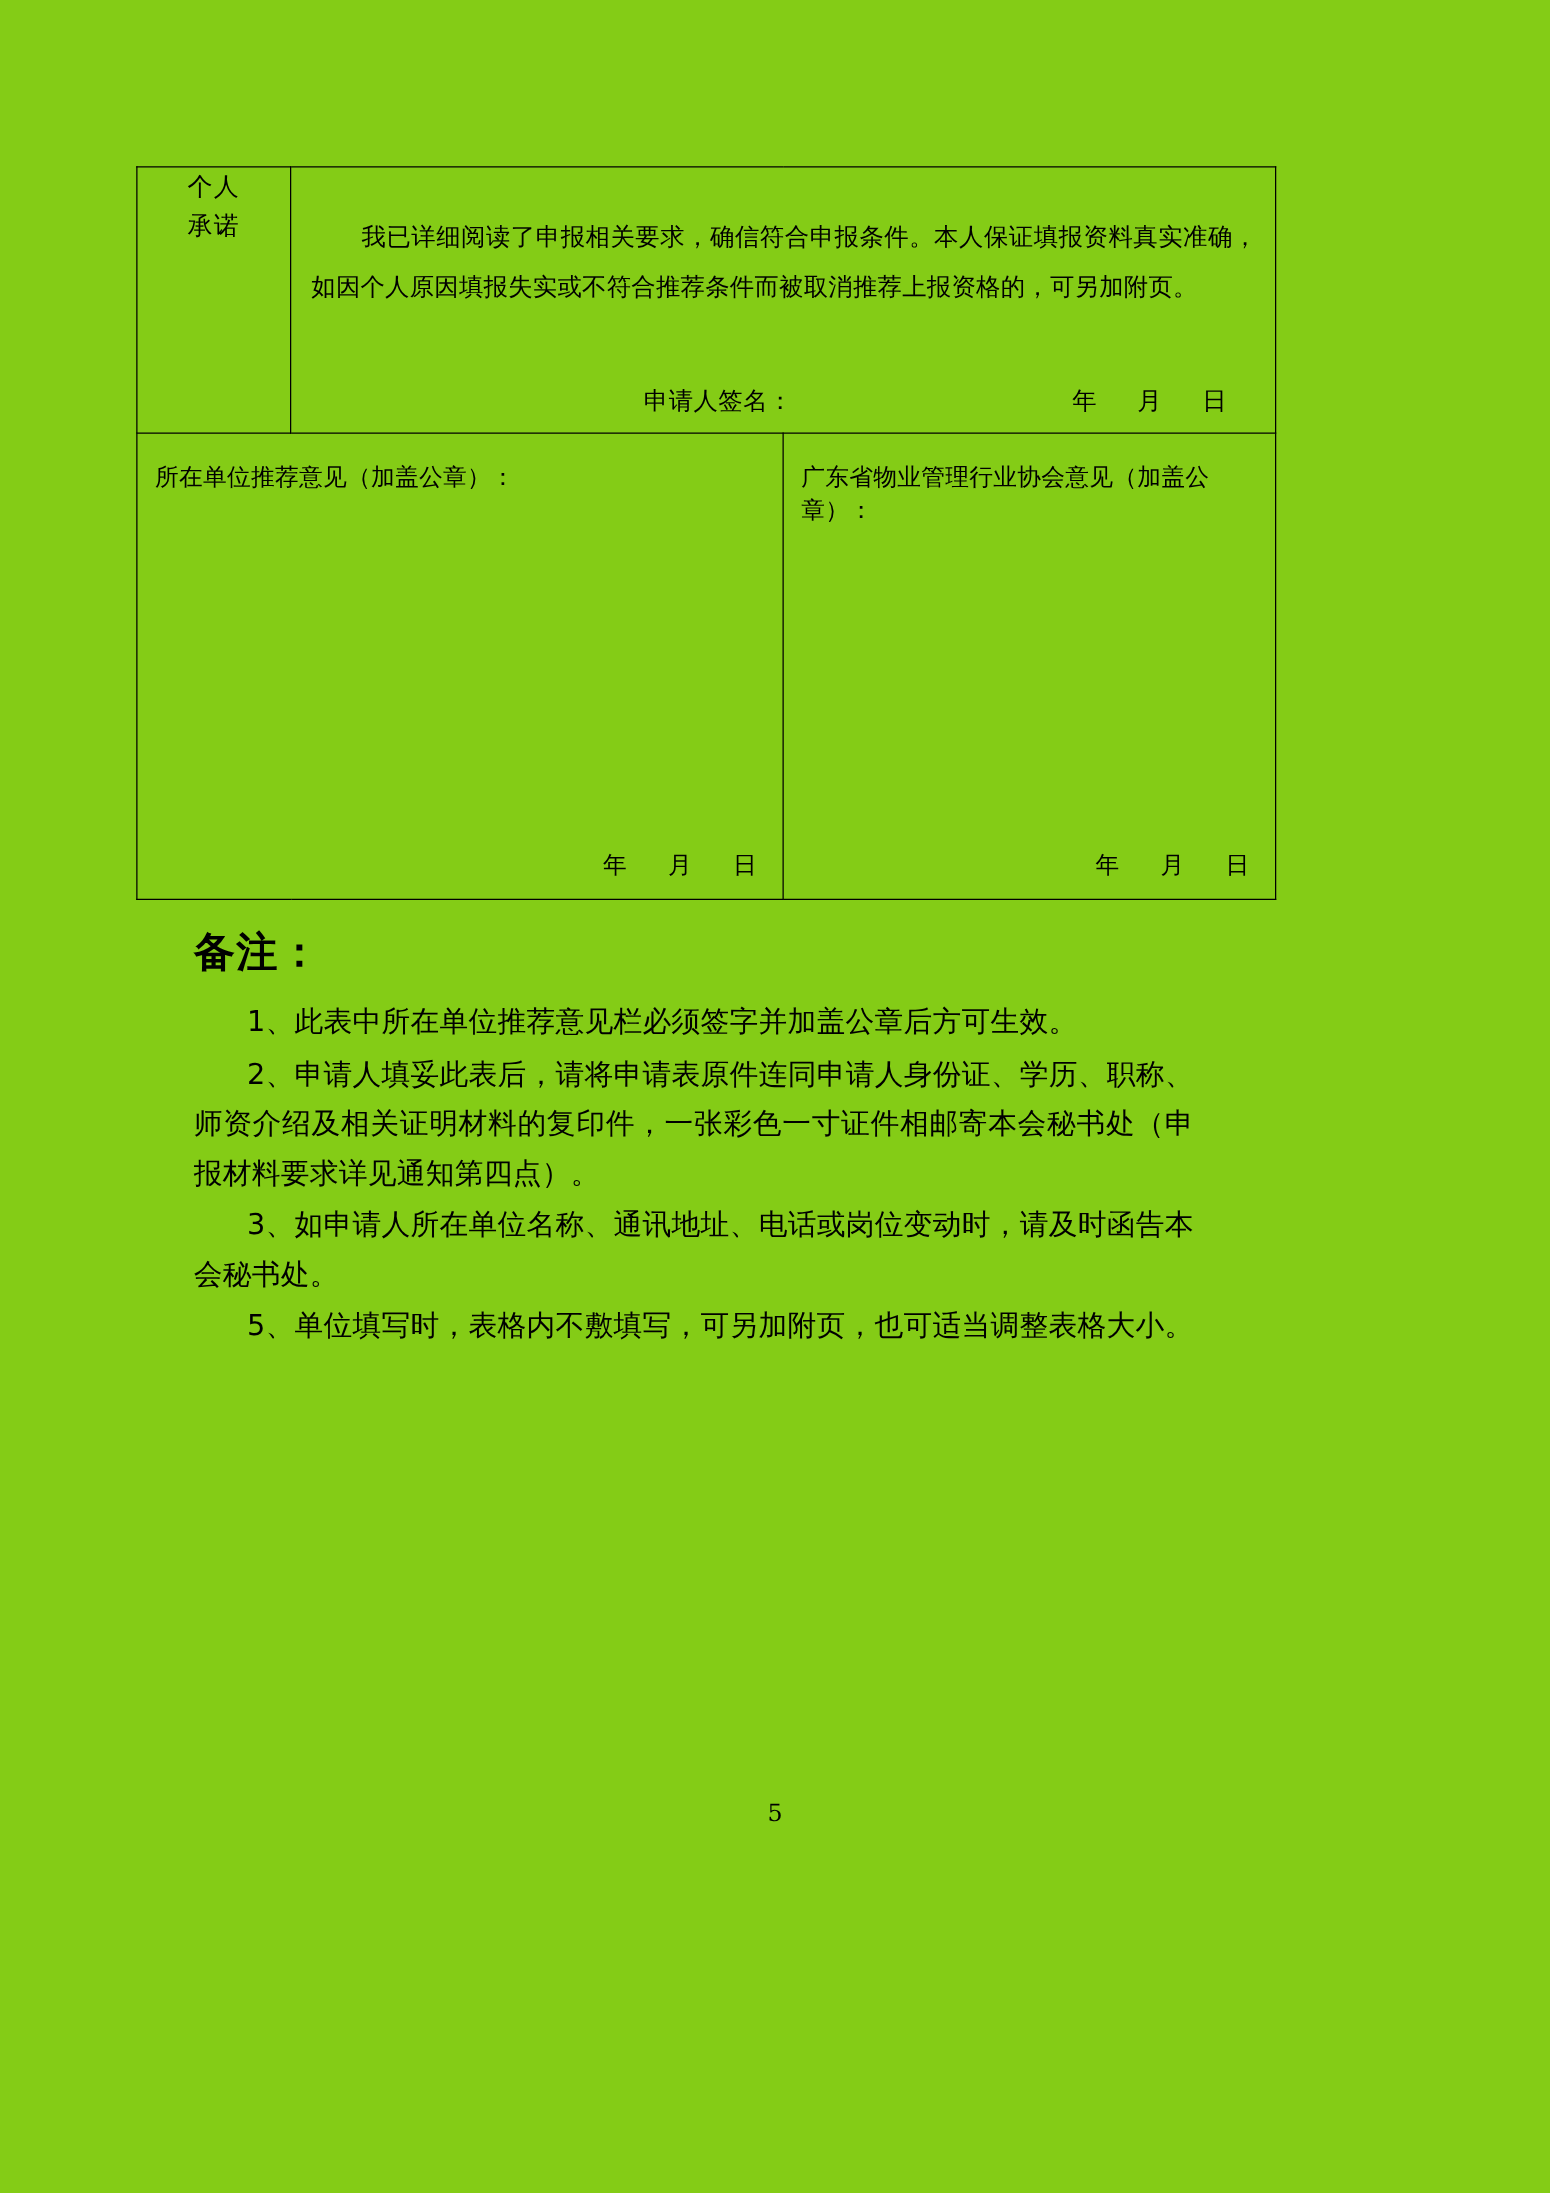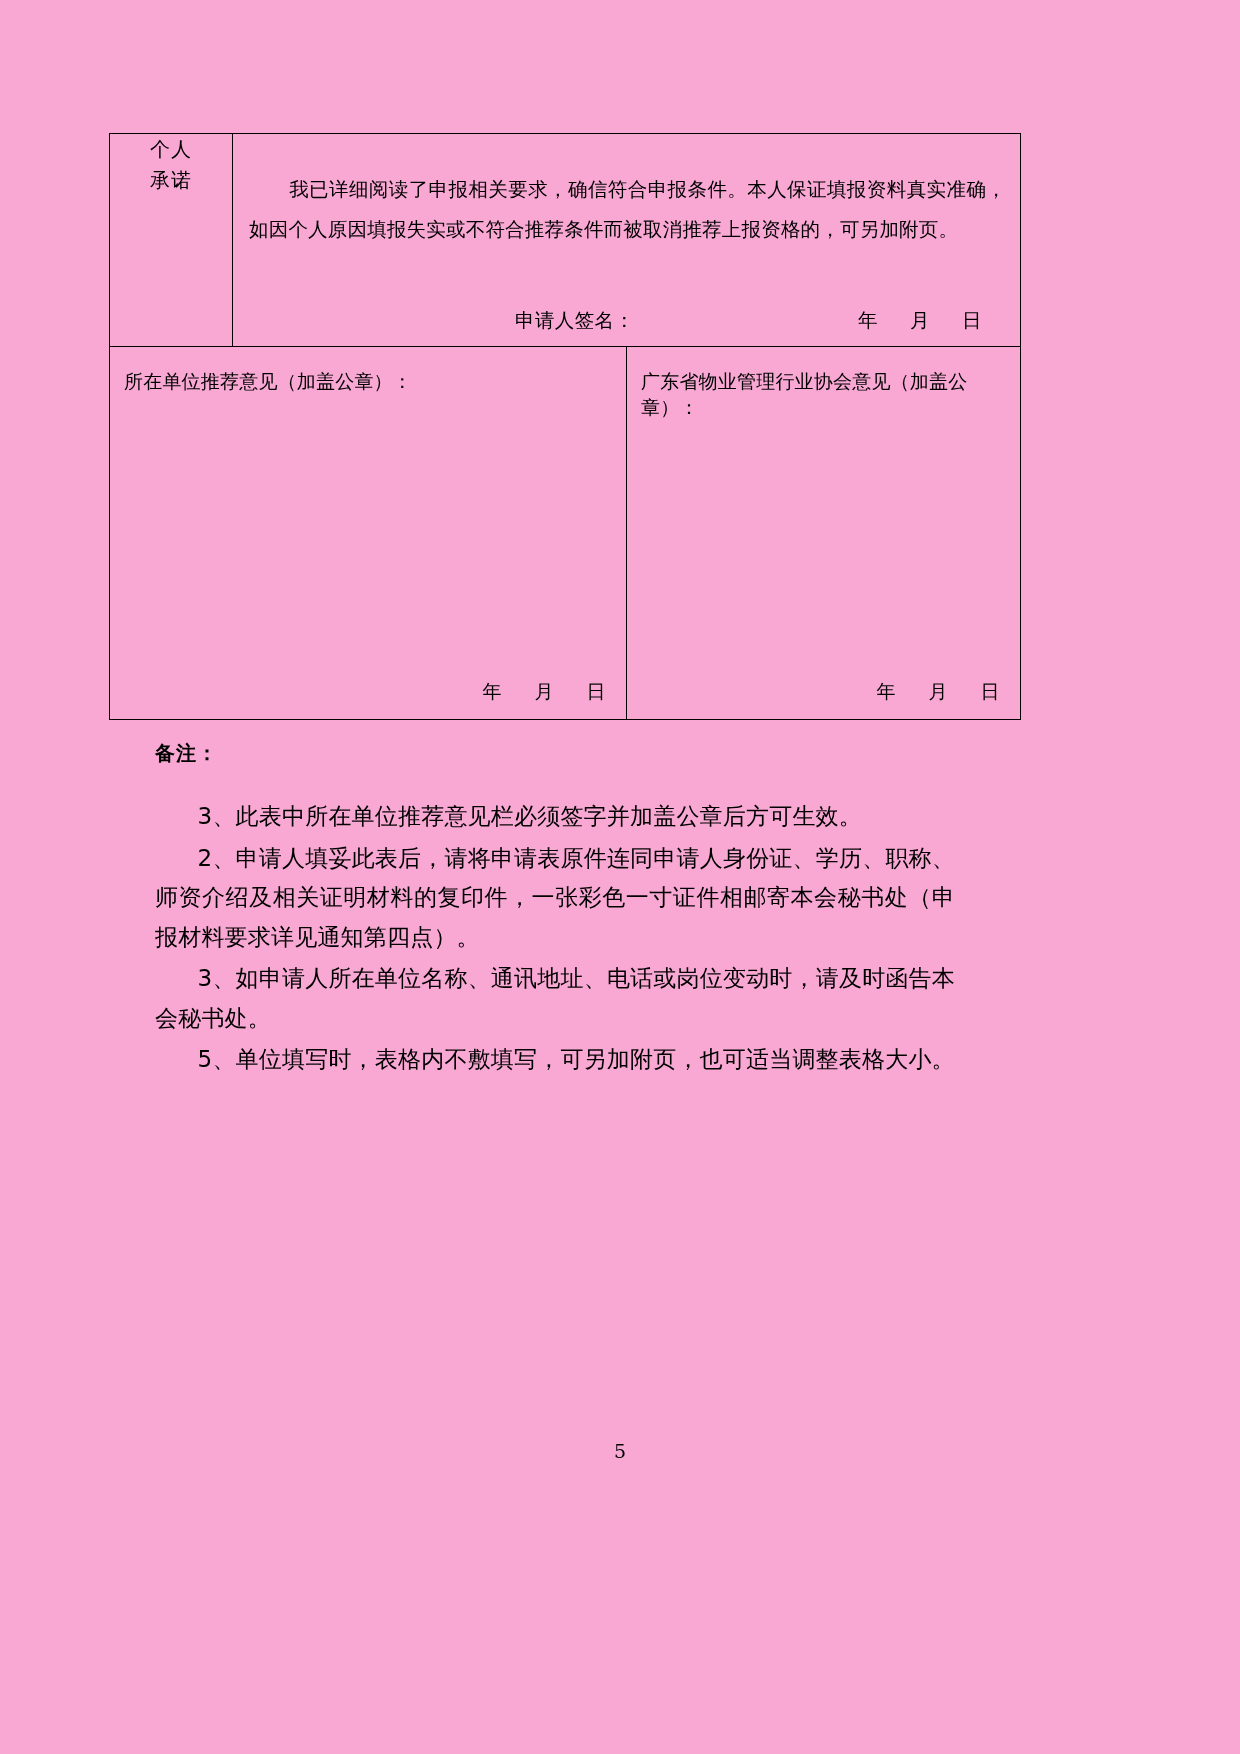--- a/index.html
+++ b/index.html
@@ -15,21 +15,21 @@
     color: #000000;
     overflow: hidden;
   }
 
   .page {
     position: absolute;
     left: 0;
     top: 0;
     width: 1240px;
     height: 1754px;
-    background: #f9a8d4;
+    background: #84cc16;
   }
 
   
   .form-table {
     position: absolute;
     left: 109px;
     top: 133px;
     width: 912px;
     border-collapse: collapse;
     table-layout: fixed;
@@ -110,24 +110,24 @@
 
   
   .notes {
     position: absolute;
     left: 155px;
     top: 740px;
     width: 800px;
     font-family: "DejaVu Sans", "Liberation Sans", sans-serif;
   }
   .notes-heading {
-    font-size: 20px;
+    font-size: 33px;
     font-weight: bold;
     letter-spacing: 1px;
-    margin: 0 0 30px 0;
+    margin: 0 0 14px 0;
     font-family: Liberation Mono, monospace;
   }
   .note-item {
     font-size: 23px;
     line-height: 1.72;
     text-align: justify;
     text-justify: inter-ideograph;
     margin-bottom: 2px;
     letter-spacing: 0.2px;
   }
@@ -178,21 +178,21 @@
           <div class="opinion-date">
             <span class="dchar">年</span><span class="dchar">月</span><span class="dchar">日</span>
           </div>
         </td>
       </tr>
     </tbody>
   </table>
 
   <div class="notes">
     <div class="notes-heading">备注：</div>
-    <div class="note-item"><span class="nindent"></span><span>3、此表中所在单位推荐意见栏必须签字并加盖公章后方可生效。</span></div>
+    <div class="note-item"><span class="nindent"></span><span>1、此表中所在单位推荐意见栏必须签字并加盖公章后方可生效。</span></div>
     <div class="note-item"><span class="nindent"></span><span>2、申请人填妥此表后，请将申请表原件连同申请人身份证、学历、职称、师资介绍及相关证明材料的复印件，一张彩色一寸证件相邮寄本会秘书处（申报材料要求详见通知第四点）。</span></div>
     <div class="note-item"><span class="nindent"></span><span>3、如申请人所在单位名称、通讯地址、电话或岗位变动时，请及时函告本会秘书处。</span></div>
     <div class="note-item"><span class="nindent"></span><span>5、单位填写时，表格内不敷填写，可另加附页，也可适当调整表格大小。</span></div>
   </div>
 
   <div class="page-number">5</div>
 
 </div>
 
 </body></html>

